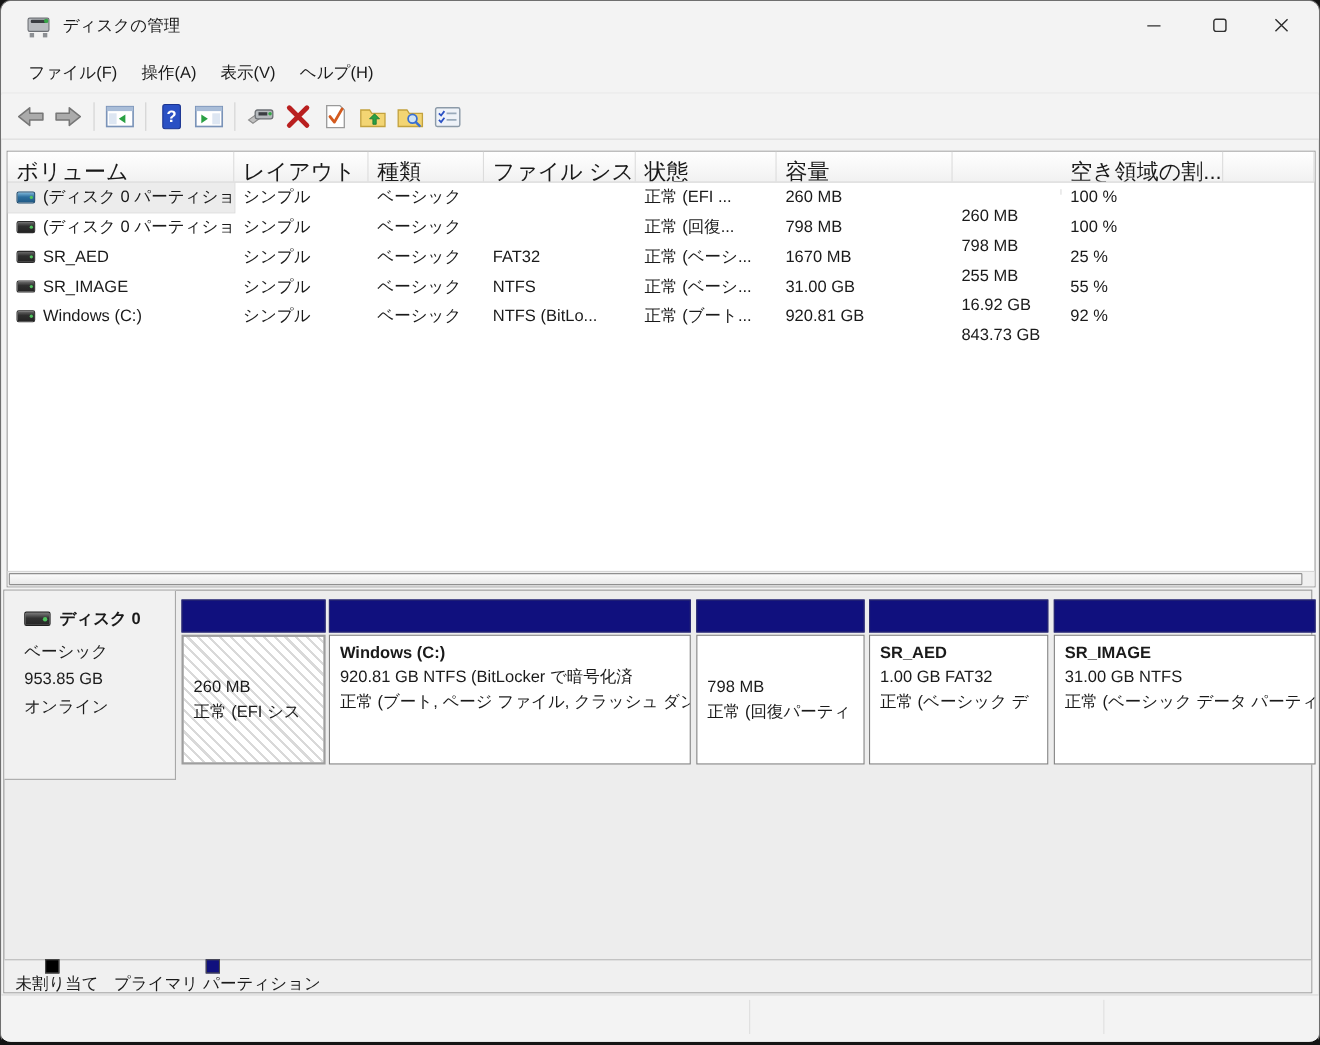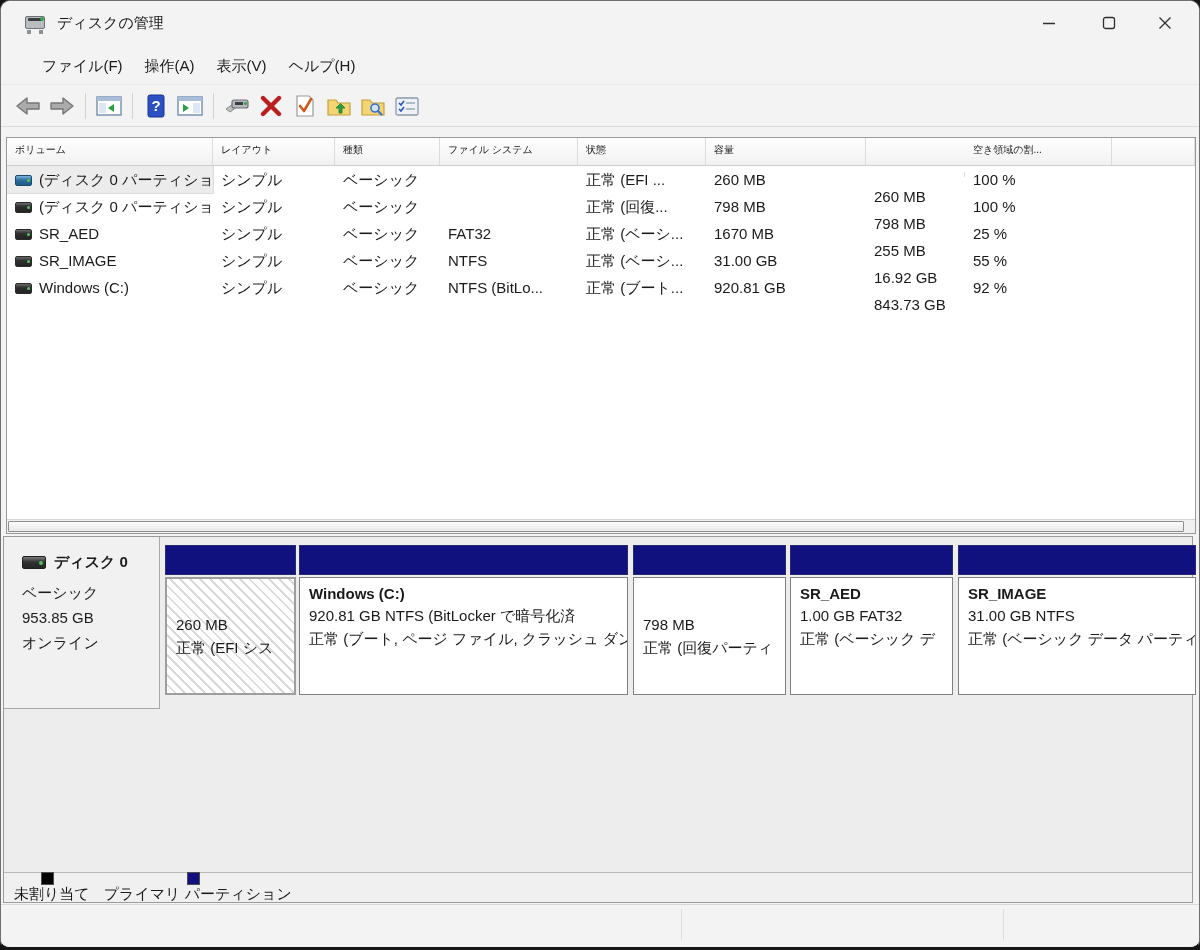--- a/index.html
+++ b/index.html
@@ -21,32 +21,32 @@
   .app-icon .drive { position:absolute; left:2px; top:0; width:20px; height:13px; background:#b9bcc0; border:1px solid #6d7075; border-radius:2px; }
   .app-icon .slot { position:absolute; left:5px; top:2px; width:14px; height:3px; background:#3a3d42; border-radius:1px; }
   .app-icon .led { position:absolute; right:3px; top:1px; width:4px; height:4px; background:#35a546; border-radius:50%; }
   .app-icon .foot1,.app-icon .foot2 { position:absolute; bottom:0; width:4px; height:4px; background:#8d9094; }
   .app-icon .foot1 { left:4px; } .app-icon .foot2 { right:4px; }
   #window-title { position:absolute; left:56px; top:13px; font-size:15px; color:#191919; }
   .win-btn { position:absolute; top:0; width:60px; height:44px; display:flex; align-items:center; justify-content:center; cursor:default; }
   #btn-min { right:120px; } #btn-max { right:60px; } #btn-close { right:4px; }
 
   
-  #menubar { position:absolute; left:0; top:48px; width:100%; height:36px; background:#f3f3f3; display:flex; align-items:center; padding-left:30px; border-bottom:1px solid #e9e9e9; }
+  #menubar { position:absolute; left:0; top:48px; width:100%; height:36px; background:#f3f3f3; display:flex; align-items:center; padding-left:14px; border-bottom:1px solid #e9e9e9; }
   .menu-item { font-size:15px; padding:4px 11px; color:#1b1b1b; }
 
   
   #toolbar { position:absolute; left:0; top:85px; width:100%; height:41px; background:#f3f3f3; display:flex; align-items:center; padding-left:10px; border-bottom:1px solid #dadada; }
   .tb-btn { width:34px; height:32px; display:flex; align-items:center; justify-content:center; }
   .tb-sep { width:1px; height:26px; background:#d2d2d2; margin:0 6px; }
 
   
   #volume-pane { position:absolute; left:5px; top:136px; width:1190px; height:397px; background:#ffffff; border:1px solid #9a9a9a; }
   #table-header { display:flex; height:28px; background:linear-gradient(#ffffff,#f1f1f1); border-bottom:1px solid #cfcfcf; }
-  .th { font-size:10px; padding:5px 0 0 8px; border-right:1px solid #dcdcdc; white-space:nowrap; overflow:hidden; }
+  .th { font-size:20px; padding:5px 0 0 8px; border-right:1px solid #dcdcdc; white-space:nowrap; overflow:hidden; }
   .c0{width:206px;} .c1{width:122px;} .c2{width:105px;} .c3{width:138px;} .c4{width:128px;} .c5{width:160px;} .c6{width:99px;margin-top:34px;} .c7{width:147px;} .c8{flex:1;}
   #table-body { position:absolute; left:0; top:28px; right:0; bottom:14px; overflow:hidden; }
   .trow { display:flex; height:27px; align-items:center; }
   .tcell { font-size:15px; padding-left:8px; white-space:nowrap; overflow:hidden; height:27px; line-height:27px; }
   .tcell.sel { background:#ececec; outline:1px solid #dddddd; }
   .vol-icon { display:inline-block; width:17px; height:11px; border-radius:2px; margin-right:7px; vertical-align:middle; position:relative; top:-1px; border:1px solid #2c2c2c; }
   .vol-icon::after { content:""; position:absolute; right:1px; top:3px; width:3px; height:3px; background:#4fc25e; border-radius:50%; }
   .vol-dark { background:linear-gradient(#6a6a6a,#2f2f2f 40%,#242424); }
   .vol-blue { background:linear-gradient(#7db6d9,#2d6e9e 45%,#205a86); border-color:#1c4a6e; }
   

